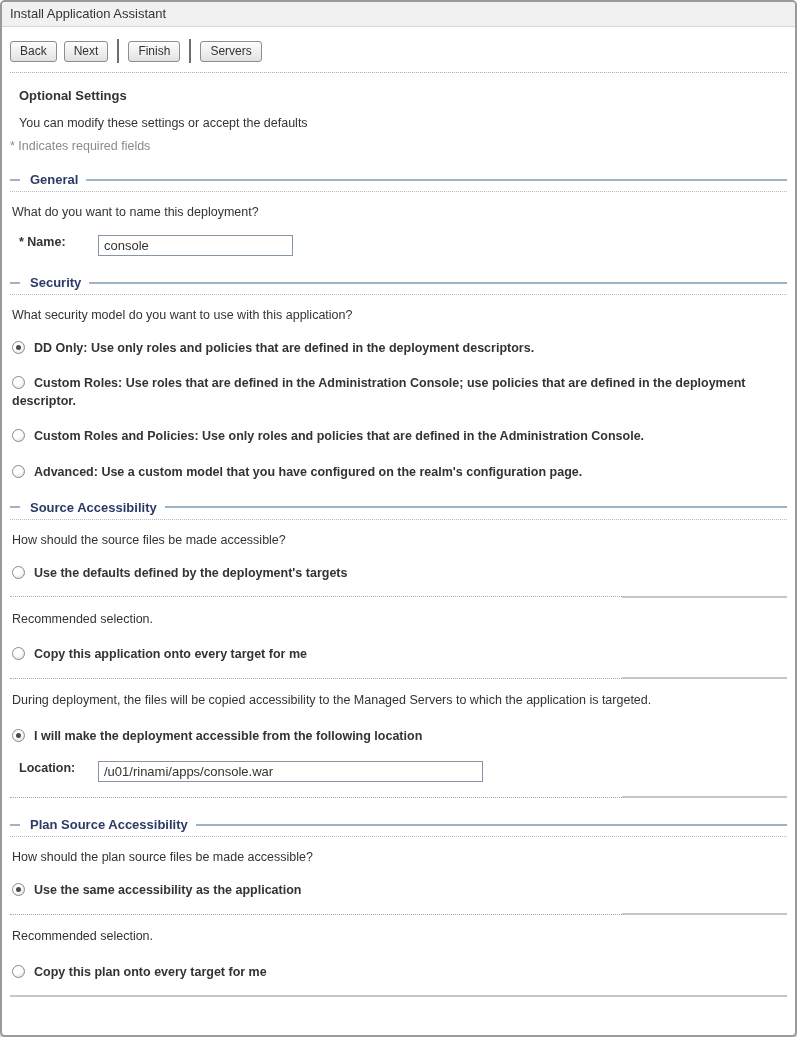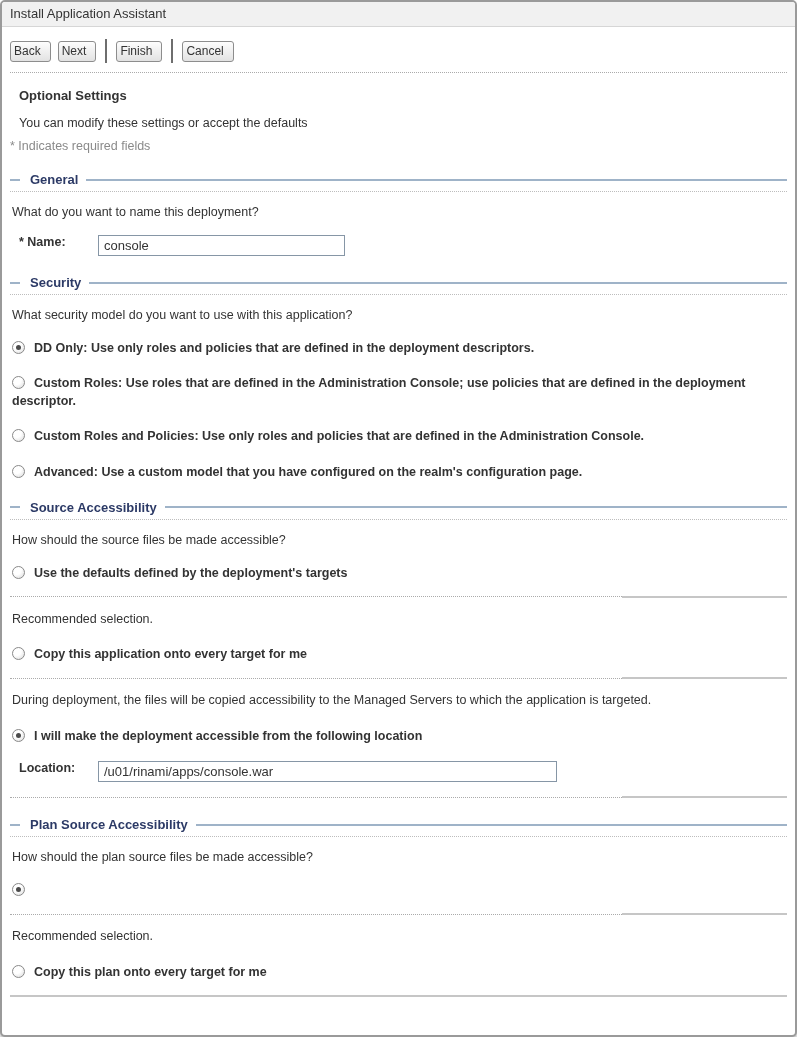--- a/index.html
+++ b/index.html
@@ -17,21 +17,21 @@
     padding:4px 8px 5px 8px; font-weight:normal; font-size:13px; color:#333;
   }
   .content { padding:12px 8px 10px 8px; }
 
   
   .btn-row { display:flex; align-items:center; }
   .btn {
     font-family:inherit; font-size:12px; color:#333;
     background:linear-gradient(#fdfdfd,#e2e2e2);
     border:1px solid #8d8d8d; border-radius:3px;
-    padding:2px 9px 3px 3px; margin-right:7px; cursor:pointer;
+    padding:2px 9px 3px 9px; margin-right:7px; cursor:pointer;
   }
   .vdiv { width:2px; height:24px; background:#6e6e6e; margin:0 9px 0 2px; }
 
   .dotted-full { border-top:1px dotted #ababab; margin-top:9px; }
 
   
   .h-opt { font-weight:bold; font-size:13px; margin:15px 0 0 9px; }
   .sub   { margin:13px 0 0 9px; font-size:12.5px; }
   .req   { margin:9px 0 0 0; font-size:12.5px; color:#8a8a8a; }
 
@@ -65,39 +65,39 @@
 
   .desc { margin:13px 0 0 2px; line-height:1.4; }
 
   
   .field-row { display:flex; align-items:flex-start; margin:16px 0 0 9px; }
   .field-label { font-weight:bold; width:79px; flex:none; }
   .text-input {
     height:21px; border:1px solid #8696a6; padding:1px 5px;
     font-family:inherit; font-size:13px; color:#333; background:#fff;
   }
-  .name-input { width:247px; }
-  .location-input { width:459px; }
+  .name-input { width:195px; }
+  .location-input { width:385px; }
 </style>
 </head>
 <body>
 
 <div class="window">
 
   <div class="titlebar">Install Application Assistant</div>
 
   <div class="content">
 
     <div class="btn-row">
       <button class="btn">Back</button>
       <button class="btn">Next</button>
       <span class="vdiv"></span>
       <button class="btn">Finish</button>
       <span class="vdiv"></span>
-      <button class="btn">Cancel</button>
+      <button class="btn">Servers</button>
     </div>
     <div class="dotted-full"></div>
 
     <div class="h-opt">Optional Settings</div>
     <div class="sub">You can modify these settings or accept the defaults</div>
     <div class="req">* Indicates required fields</div>
 
     <div class="section-header">
       <span class="sh-dash"></span>
       <span class="sh-title">General</span>
@@ -177,21 +177,21 @@
     <div class="section-header">
       <span class="sh-dash"></span>
       <span class="sh-title">Plan Source Accessibility</span>
       <span class="sh-rule"></span>
     </div>
     <div class="sh-underline"></div>
 
     <div class="question">How should the plan source files be made accessible?</div>
 
     <div class="opt-row">
-      <span class="radio" data-checked="true"></span>
+      <span class="radio" data-checked="true"></span><span class="opt-label">Use the same accessibility as the application</span>
     </div>
     <div class="row-sep">
         <span class="sep-dotted"></span>
         <span class="sep-solid"></span>
       </div>
     <div class="desc">Recommended selection.</div>
 
     <div class="opt-row">
       <span class="radio" data-checked="false"></span><span class="opt-label">Copy this plan onto every target for me</span>
     </div>

